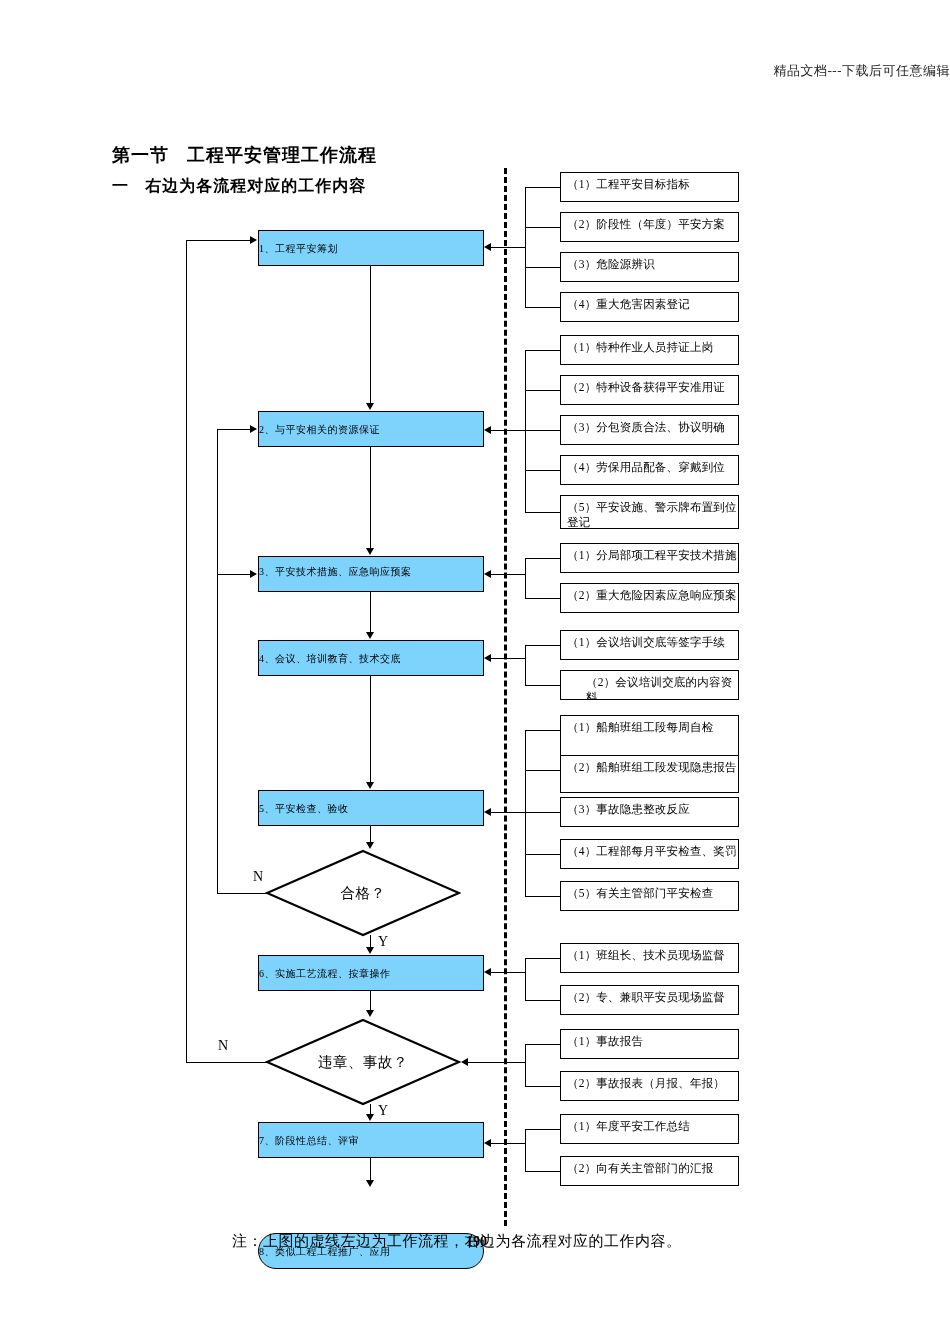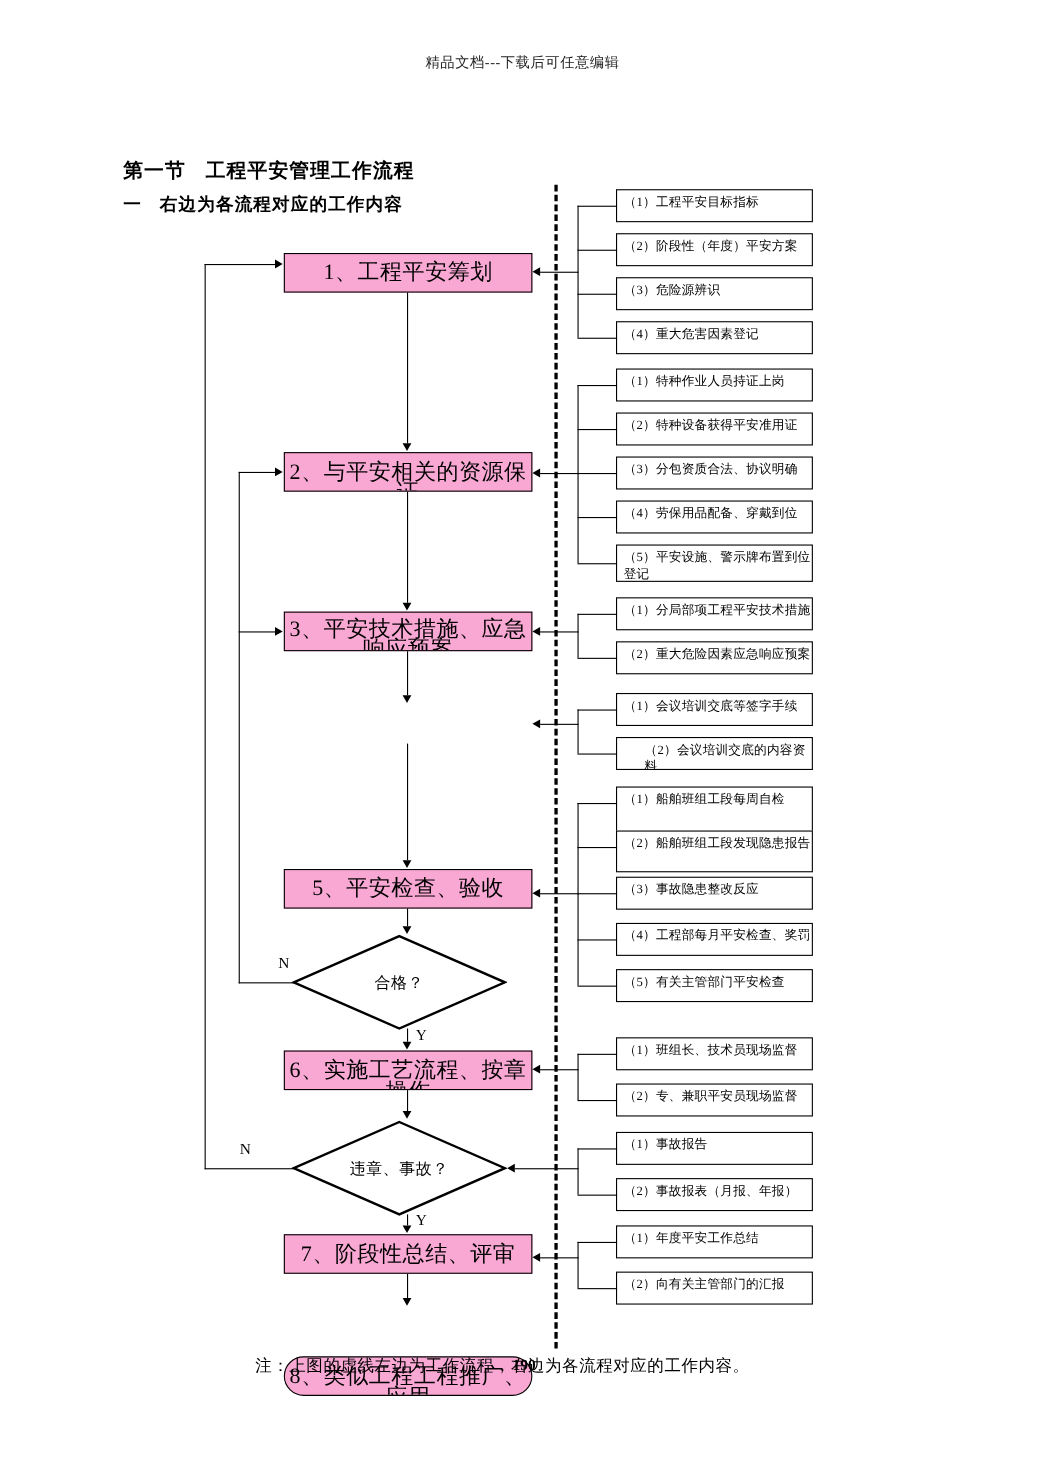--- a/index.html
+++ b/index.html
@@ -7,21 +7,21 @@
     width:950px;height:1344px;
     background:#ffffff;
     font-family:"Liberation Serif","DejaVu Serif",serif;
     color:#000;
     position:relative;
     overflow:hidden;
   }
   .page{position:absolute;left:0;top:0;width:950px;height:1344px;}
 
   .watermark{
-    position:absolute;left:0;top:48px;width:950px;text-align:center;
+    position:absolute;left:0;top:62px;width:950px;text-align:right;
     font-size:13px;color:#222;letter-spacing:.5px;
     font-family:"Liberation Serif","DejaVu Serif",serif;
   }
 
   .h-sec{
     position:absolute;left:112px;top:143px;
     font-size:18px;font-weight:bold;letter-spacing:1px;
     font-family:"Liberation Sans","DejaVu Sans",sans-serif;
     white-space:pre;
   }
@@ -35,25 +35,24 @@
   
   .divider{
     position:absolute;left:504px;top:168px;width:0;height:1058px;
     border-left:3px dashed #000;
   }
 
   
   .pbox{
     position:absolute;
     border:1.6px solid #000;
-    background:#f9a8d4;
+    background:#7dd3fc;
     box-sizing:border-box;
-    font-size:20px;
+    font-size:10px;
     line-height:19px;
-    text-align:center;
     padding-top:8px;
     overflow:hidden;
     letter-spacing:.5px;
   }
   .pbox.clip{padding-top:6px;line-height:18px;}
 
   
   .diamond{
     position:absolute;
   }
@@ -110,20 +109,21 @@
   <div class="h-sub">一   右边为各流程对应的工作内容</div>
 
   <div class="divider"></div>
 
   <div class="pbox" style="left:258px;top:230px;width:226px;height:36px;">1、工程平安筹划</div>
 
   <div class="pbox" style="left:258px;top:411px;width:226px;height:36px;">2、与平安相关的资源保证</div>
 
   <div class="pbox clip" style="left:258px;top:556px;width:226px;height:36px;">3、平安技术措施、应急响应预案</div>
 
+  <div class="pbox" style="left:258px;top:640px;width:226px;height:36px;">4、会议、培训教育、技术交底</div>
 
   <div class="pbox" style="left:258px;top:790px;width:226px;height:36px;">5、平安检查、验收</div>
 
   <div class="pbox" style="left:258px;top:955px;width:226px;height:36px;">6、实施工艺流程、按章操作</div>
 
   <div class="pbox" style="left:258px;top:1122px;width:226px;height:36px;">7、阶段性总结、评审</div>
 
   <div class="pbox" style="left:258px;top:1233px;width:226px;height:36px;border-radius:18px;">8、类似工程工程推广、应用</div>
 
   <div class="diamond" style="left:265px;top:849px;width:196px;height:88px;">

